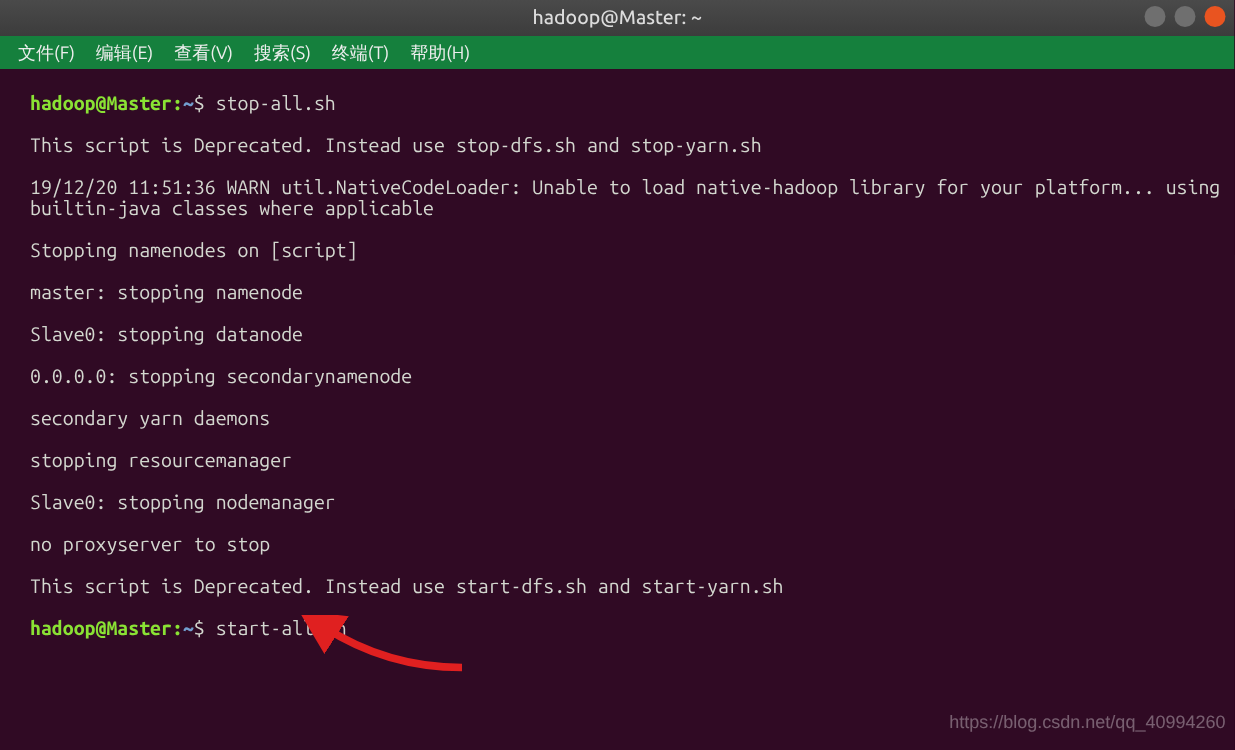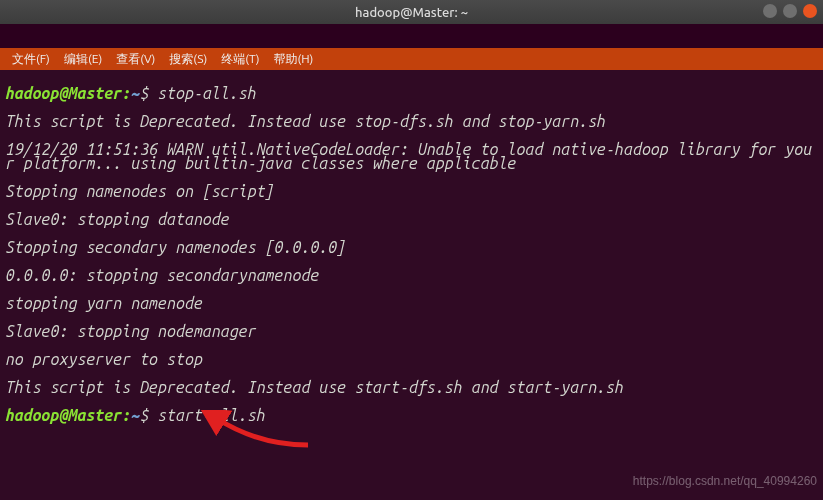--- a/index.html
+++ b/index.html
@@ -38,44 +38,42 @@
   }
   .win-btn {
     width: 14px; height: 14px; border-radius: 50%;
     display: inline-block;
   }
   .btn-min { background: #6f6f6f; }
   .btn-max { background: #6f6f6f; }
   .btn-close { background: #e95420; }
   .menubar {
     height: 22px;
-    background: #c2410c;
+    background: #15803d;
     display: flex;
     align-items: center;
     padding-left: 6px;
     gap: 2px;
     color: #eeeeee;
     font-family: "Ubuntu", sans-serif;
     font-size: 12px;
-    margin-top: 24px;
   }
   .menu-item {
     padding: 2px 6px;
     cursor: default;
   }
   .terminal {
     background: #300a24;
     color: #d3d7cf;
-    padding: 2px 4px 4px 5px;
+    padding: 2px 4px 4px 20px;
     line-height: 14px;
-    font-size: 16px;
+    font-size: 13px;
     white-space: pre;
     height: calc(500px - 46px);
     overflow: hidden;
-    font-style: italic;
   }
   .line { white-space: pre-wrap; word-break: break-all; }
   .prompt-user { color: #8ae234; font-weight: bold; }
   .prompt-path { color: #729fcf; font-weight: bold; }
   .prompt-dollar { color: #d3d7cf; }
   .arrow {
     position: absolute;
     left: 198px;
     top: 410px;
     pointer-events: none;
@@ -108,24 +106,25 @@
   <span class="menu-item">搜索(S)</span>
   <span class="menu-item">终端(T)</span>
   <span class="menu-item">帮助(H)</span>
 </div>
 
 <div class="terminal">
 <div class="line"><span class="prompt-user">hadoop@Master</span><span class="prompt-user">:</span><span class="prompt-path">~</span><span class="prompt-dollar">$</span><span> stop-all.sh</span></div>
 <div class="line">This script is Deprecated. Instead use stop-dfs.sh and stop-yarn.sh</div>
 <div class="line">19/12/20 11:51:36 WARN util.NativeCodeLoader: Unable to load native-hadoop library for your platform... using builtin-java classes where applicable</div>
 <div class="line">Stopping namenodes on [script]</div>
+<div class="line">master: stopping namenode</div>
 <div class="line">Slave0: stopping datanode</div>
-<div class="line">Stopping secondary namenodes [0.0.0.0]</div>
 <div class="line">0.0.0.0: stopping secondarynamenode</div>
-<div class="line">stopping yarn namenode</div>
+<div class="line">secondary yarn daemons</div>
+<div class="line">stopping resourcemanager</div>
 <div class="line">Slave0: stopping nodemanager</div>
 <div class="line">no proxyserver to stop</div>
 <div class="line">This script is Deprecated. Instead use start-dfs.sh and start-yarn.sh</div>
 <div class="line"><span class="prompt-user">hadoop@Master</span><span class="prompt-user">:</span><span class="prompt-path">~</span><span class="prompt-dollar">$</span><span> start-all.sh</span></div>
 
 
 
 
 
 

